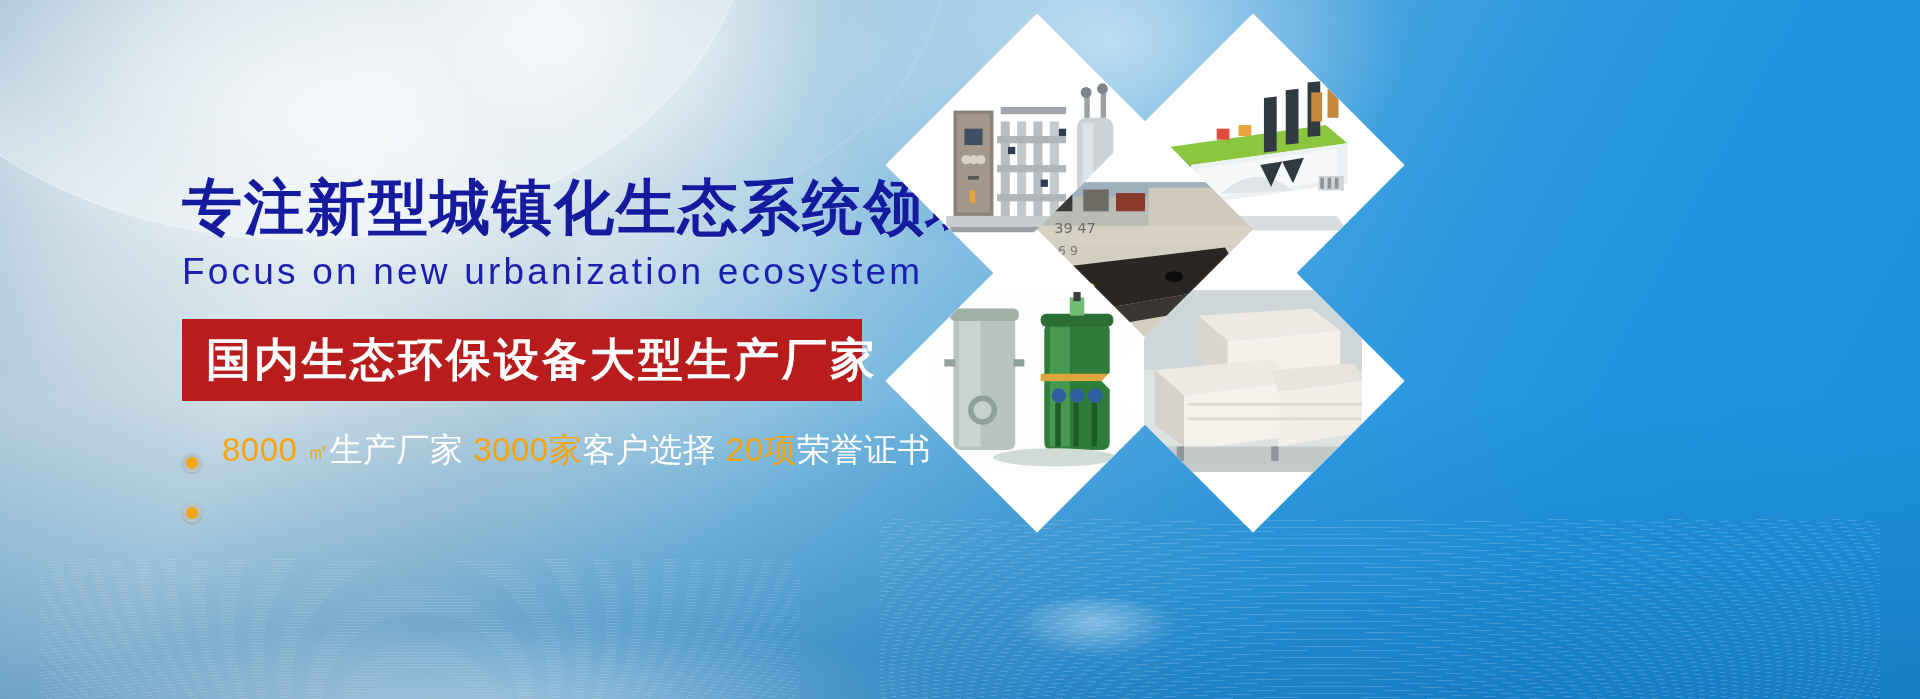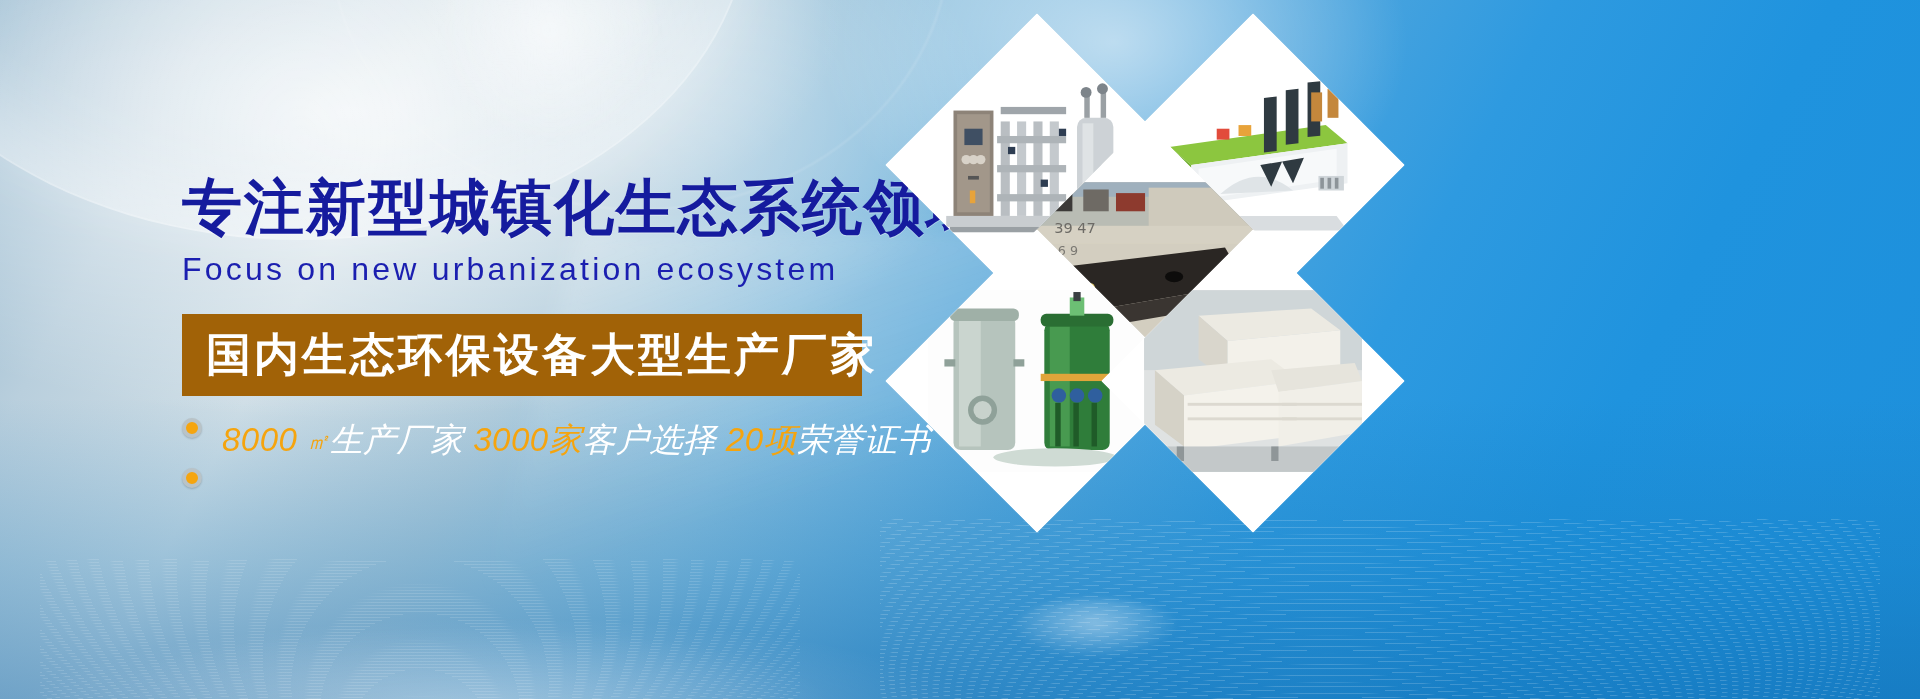--- a/index.html
+++ b/index.html
@@ -106,47 +106,46 @@
     font-size:60px;
     font-weight:bold;
     letter-spacing:2px;
     color:#151b9e;
     line-height:1.05;
     white-space:nowrap;
     text-shadow:0 1px 0 rgba(255,255,255,.35);
   }
   .subhead{
     margin-top:12px;
-    font-size:32px;
+    font-size:37px;
     color:#1b1fb0;
     letter-spacing:3.2px;
     white-space:nowrap;
   }
 
   .strapbar{
     margin-top:26px;
     width:680px;height:82px;
-    background:#a16207;
+    background:#b91c1c;
     display:flex;align-items:center;
     padding-left:24px;
   }
   .strapbar-text{
     color:#ffffff;
     font-size:45px;
     font-weight:bold;
     letter-spacing:3px;
     white-space:nowrap;
   }
 
   .bullets{margin-top:22px;}
   .bullet-row{
-    display:flex;align-items:flex-start;
+    display:flex;align-items:flex-end;
     height:50px;
     white-space:nowrap;
-    font-style:italic;
   }
   .bullet-dot{
     width:20px;height:20px;border-radius:50%;
     background:#f5a50f;
     border:4px solid #b9c3c7;
     margin-right:20px;
     flex:0 0 auto;
     box-shadow:0 1px 2px rgba(0,0,0,.18);
   }
   .bullet-text{

